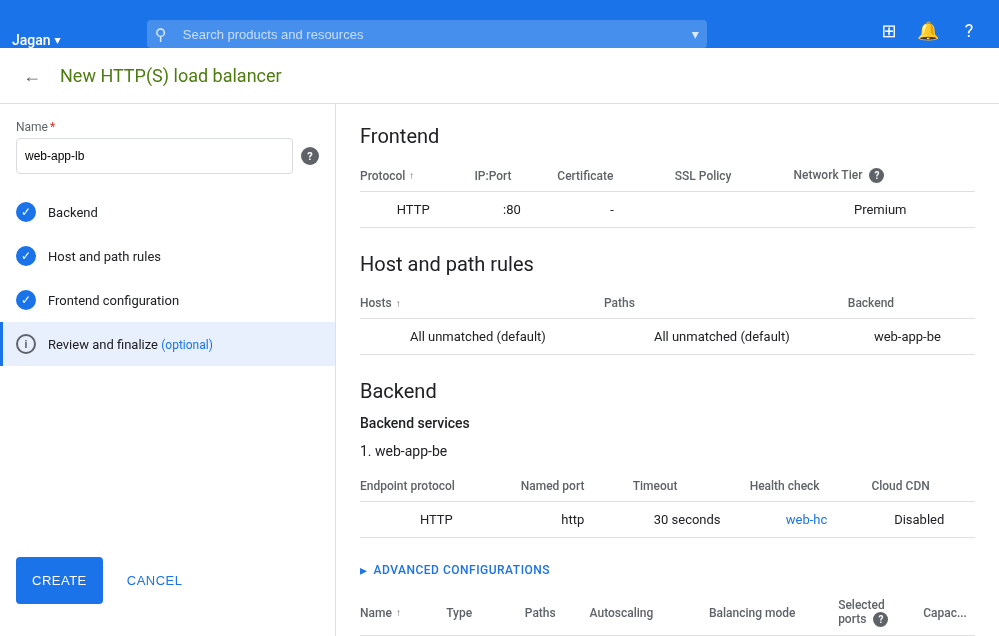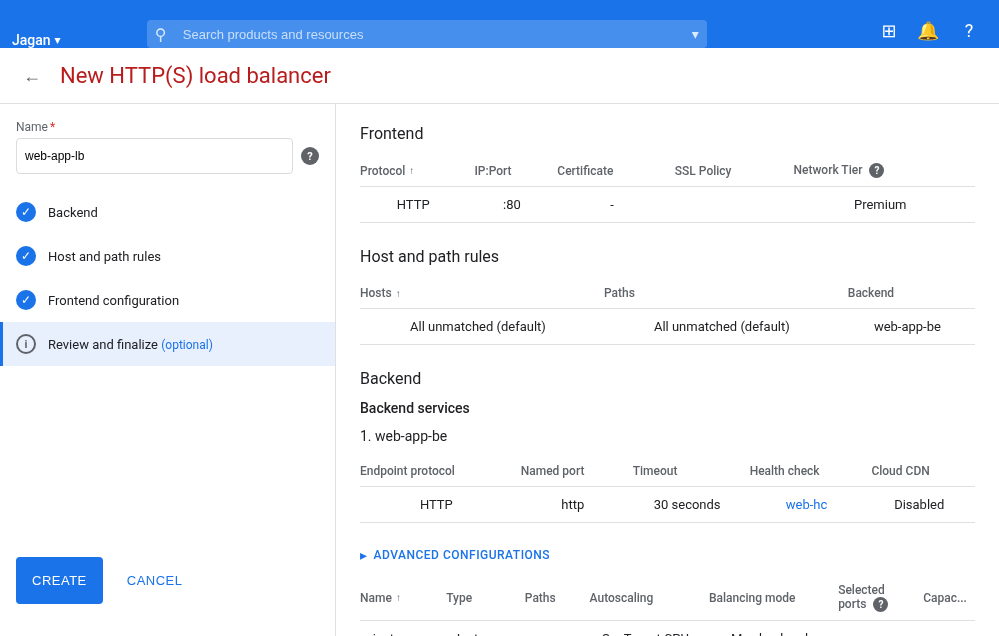--- a/index.html
+++ b/index.html
@@ -90,23 +90,23 @@
       height: 32px;
       display: flex;
       align-items: center;
       justify-content: center;
       border-radius: 50%;
       cursor: pointer;
       color: #5f6368;
       font-size: 18px;
     }
     .page-title {
-      font-size: 22px;
+      font-size: 18px;
       font-weight: 400;
-      color: #b91c1c;
+      color: #4d7c0f;
     }
 
     
     .main-layout {
       display: flex;
       height: calc(636px - 48px - 56px);
       overflow: hidden;
     }
 
     
@@ -232,21 +232,21 @@
     }
 
     
     .content-area {
       flex: 1;
       overflow-y: auto;
       padding: 20px 24px;
     }
 
     .section-title {
-      font-size: 16px;
+      font-size: 20px;
       font-weight: 400;
       color: #202124;
       margin-bottom: 12px;
     }
 
     .data-table {
       width: 100%;
       border-collapse: collapse;
       margin-bottom: 24px;
     }

